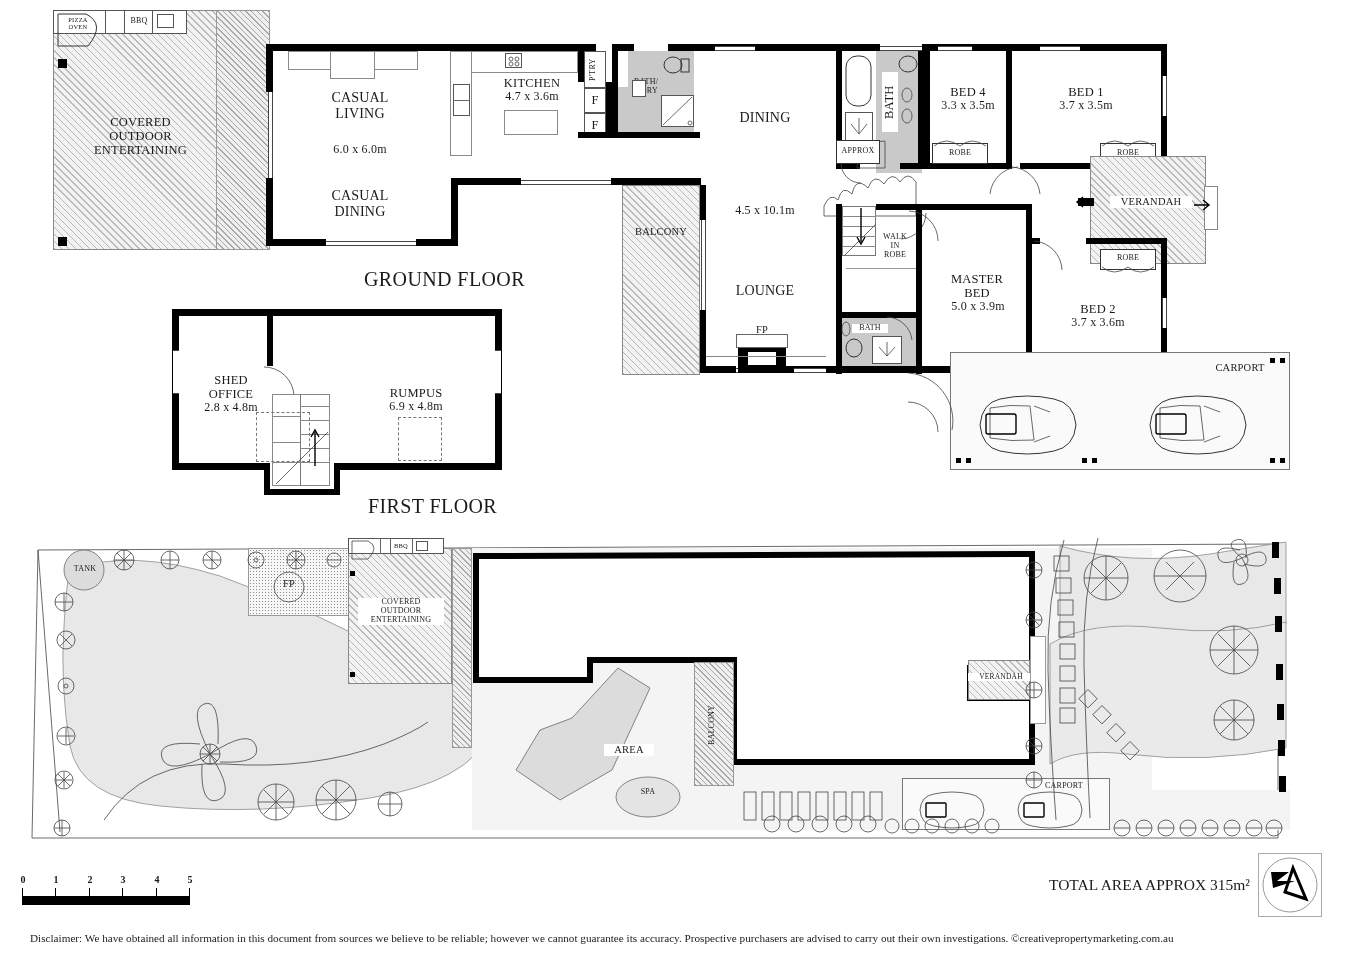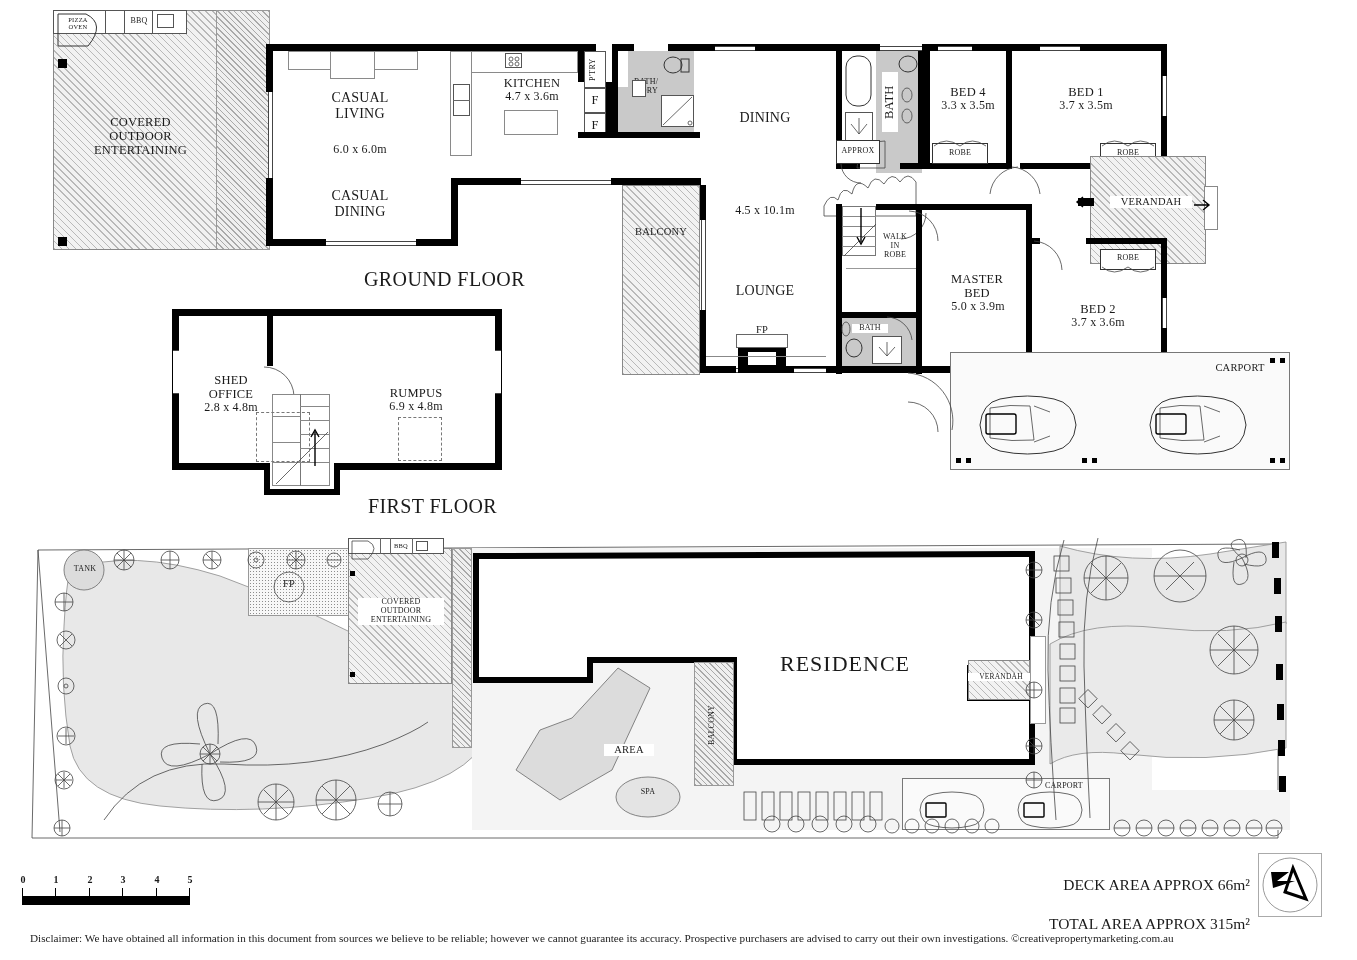--- a/index.html
+++ b/index.html
@@ -451,21 +451,20 @@
     <div class="lbl xs" style="left:358px;top:78px;width:86px;background:#fff;">COVERED
 OUTDOOR
 ENTERTAINING</div>
     <div class="hatch45b abs" style="left:452px;top:28px;width:20px;height:200px;border:1px solid #999;box-sizing:border-box;"></div>
 
     <div class="crossgrid abs" style="left:472px;top:28px;width:680px;height:282px;"></div>
 
     <svg class="abs" style="left:470px;top:30px;" width="580" height="230">
       <path d="M6 6 L562 4 L562 118 L500 118 L500 148 L562 148 L562 212 L264 212 L264 110 L120 110 L120 130 L6 130 Z" fill="#ffffff" stroke="#000" stroke-width="6" stroke-linejoin="miter"></path>
     </svg>
-    <div class="lbl" style="left:730px;top:132px;width:230px;font-size:22px;letter-spacing:1px;">RESIDENCE</div>
 
     <div class="hatch45 abs" style="left:968px;top:140px;width:62px;height:40px;border:1px solid #888;box-sizing:border-box;"></div>
     <div class="lbl xxs boxedlbl" style="left:968px;top:153px;width:62px;font-size:7.5px;">VERANDAH</div>
     <div class="box" style="left:1030px;top:116px;width:16px;height:88px;border-color:#999;"></div>
 
     <div class="hatch45b abs" style="left:694px;top:142px;width:40px;height:124px;border:1px solid #999;box-sizing:border-box;"></div>
     <div class="lbl xs vert" style="left:708px;top:170px;width:14px;height:70px;">BALCONY</div>
 
     <svg class="abs" style="left:500px;top:140px;" width="210" height="160">
       <path d="M118 8 L150 28 L112 110 L60 140 L16 110 L40 70 L72 58 Z" fill="#dcdcdc" stroke="#777" stroke-width="0.9"></path>
@@ -666,21 +665,20 @@
     <div class="tk" style="left:167px;"></div>
     <div class="num" style="left:1px;">0</div>
     <div class="num" style="left:34px;">1</div>
     <div class="num" style="left:68px;">2</div>
     <div class="num" style="left:101px;">3</div>
     <div class="num" style="left:135px;">4</div>
     <div class="num" style="left:168px;">5</div>
   </div>
 
   <div class="areatxt" style="left:960px;top:855px;width:290px;">
-    <div>DECK AREA APPROX 66m²</div>
     <div>TOTAL AREA APPROX 315m²</div>
   </div>
 
   <div class="northbox" style="left:1258px;top:853px;width:62px;height:62px;">
     <svg width="62" height="62" style="position:absolute;left:0;top:0;">
       <circle cx="31" cy="31" r="27" fill="#fff" stroke="#999" stroke-width="1"></circle>
       <path d="M12 18 L30 18 L18 27 L36 27 L14 34 Z" fill="#000"></path>
       <path d="M34 14 L47 45 L26 38 Z" fill="none" stroke="#000" stroke-width="3"></path>
     </svg>
   </div>

